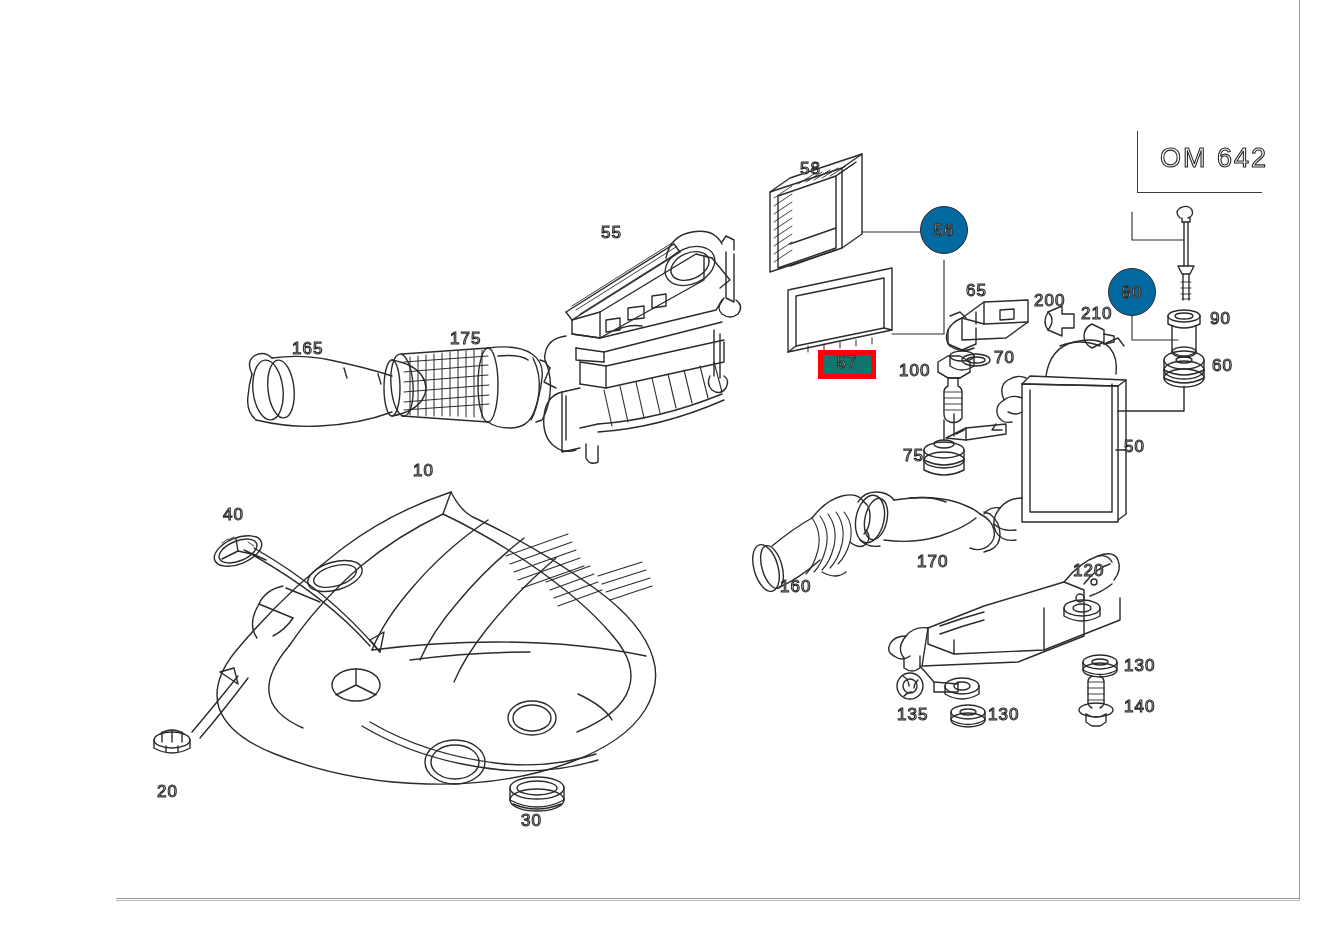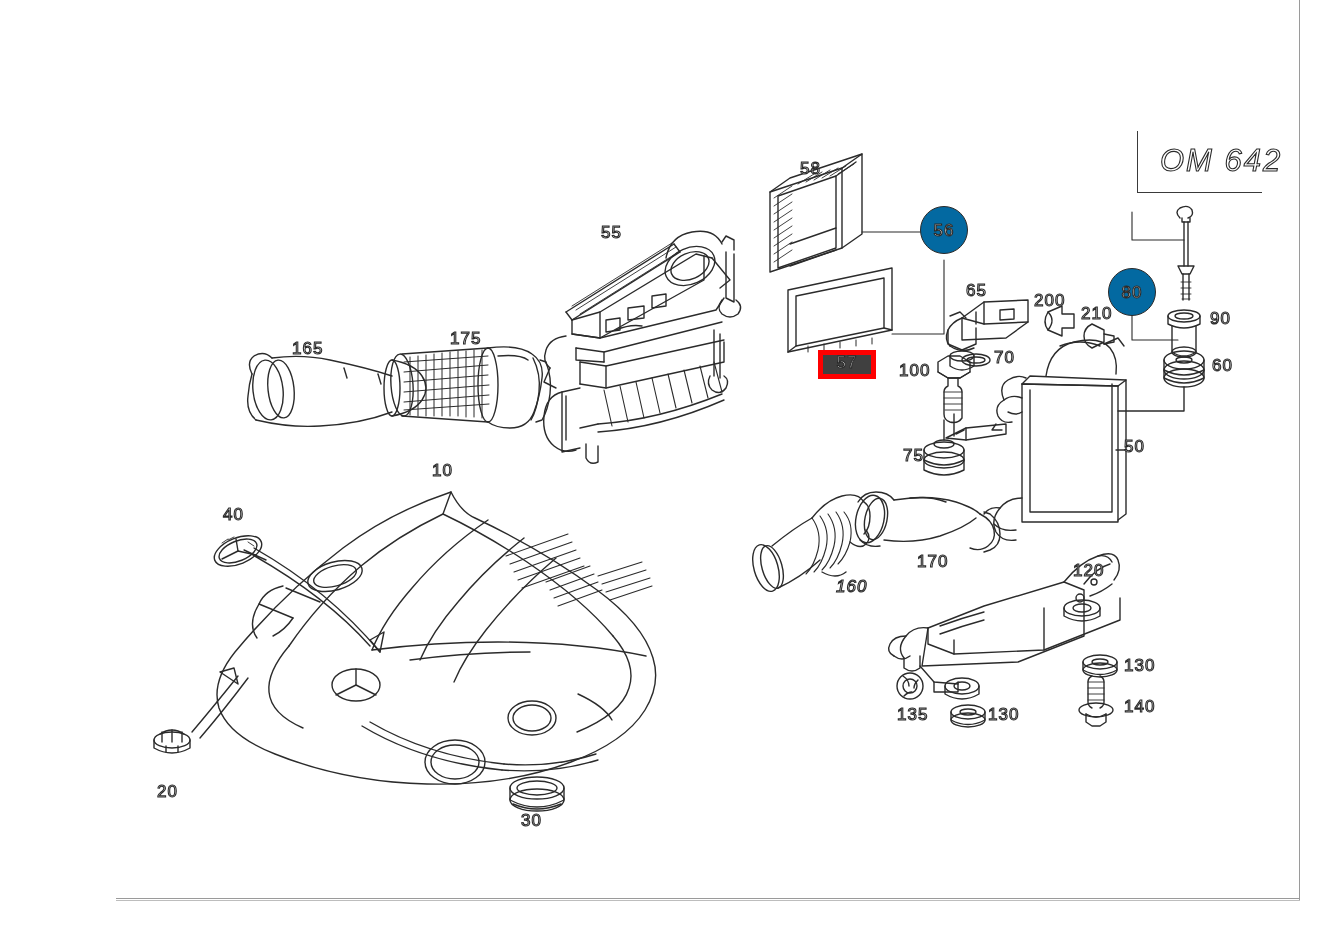--- a/index.html
+++ b/index.html
@@ -13,24 +13,24 @@
     font-size:17px;
     font-weight:400;
     color:#ffffff;
     -webkit-text-stroke:1.1px #2a2a2a;
     text-stroke:1.1px #2a2a2a;
     letter-spacing:1px;
     white-space:nowrap;
     line-height:1;
     user-select:none;
   }
-  .lbl.ttl{font-size:31px;letter-spacing:2px;font-style:italic;}
+  .lbl.ttl{font-size:27px;letter-spacing:2px;}
   .hl-box{
     position:absolute;
-    background:#404040;
+    background:#0f766e;
     border:5px solid #fe0000;
     box-sizing:border-box;
   }
   .hl-box .lbl{
     position:static;
     display:block;
     text-align:center;
   }
   .circ{
     position:absolute;
@@ -564,26 +564,26 @@
   <div class="lbl" style="left:966px;top:282px;">65</div>
   <div class="lbl" style="left:1034px;top:292px;">200</div>
   <div class="lbl" style="left:1081px;top:305px;">210</div>
   <div class="lbl" style="left:994px;top:349px;">70</div>
   <div class="lbl" style="left:899px;top:362px;">100</div>
   <div class="lbl" style="left:1210px;top:310px;">90</div>
   <div class="lbl" style="left:1212px;top:357px;">60</div>
   <div class="lbl" style="left:1124px;top:438px;">50</div>
   <div class="lbl" style="left:903px;top:447px;">75</div>
 
-  <div class="lbl" style="left:432px;top:462px;text-align:right;">10</div>
+  <div class="lbl" style="left:413px;top:462px;text-align:right;">10</div>
   <div class="lbl" style="left:223px;top:506px;">40</div>
   <div class="lbl" style="left:157px;top:783px;">20</div>
   <div class="lbl" style="left:521px;top:812px;">30</div>
 
-  <div class="lbl" style="left:836px;top:578px;font-style:italic;">160</div>
+  <div class="lbl" style="left:780px;top:578px;">160</div>
   <div class="lbl" style="left:917px;top:553px;">170</div>
   <div class="lbl" style="left:1073px;top:562px;">120</div>
   <div class="lbl" style="left:1124px;top:657px;">130</div>
   <div class="lbl" style="left:988px;top:706px;">130</div>
   <div class="lbl" style="left:897px;top:706px;">135</div>
   <div class="lbl" style="left:1124px;top:698px;">140</div>
 
   <div class="circ" style="left:920px;top:206px;width:48px;height:48px;">
     <div class="lbl">56</div>
   </div>

